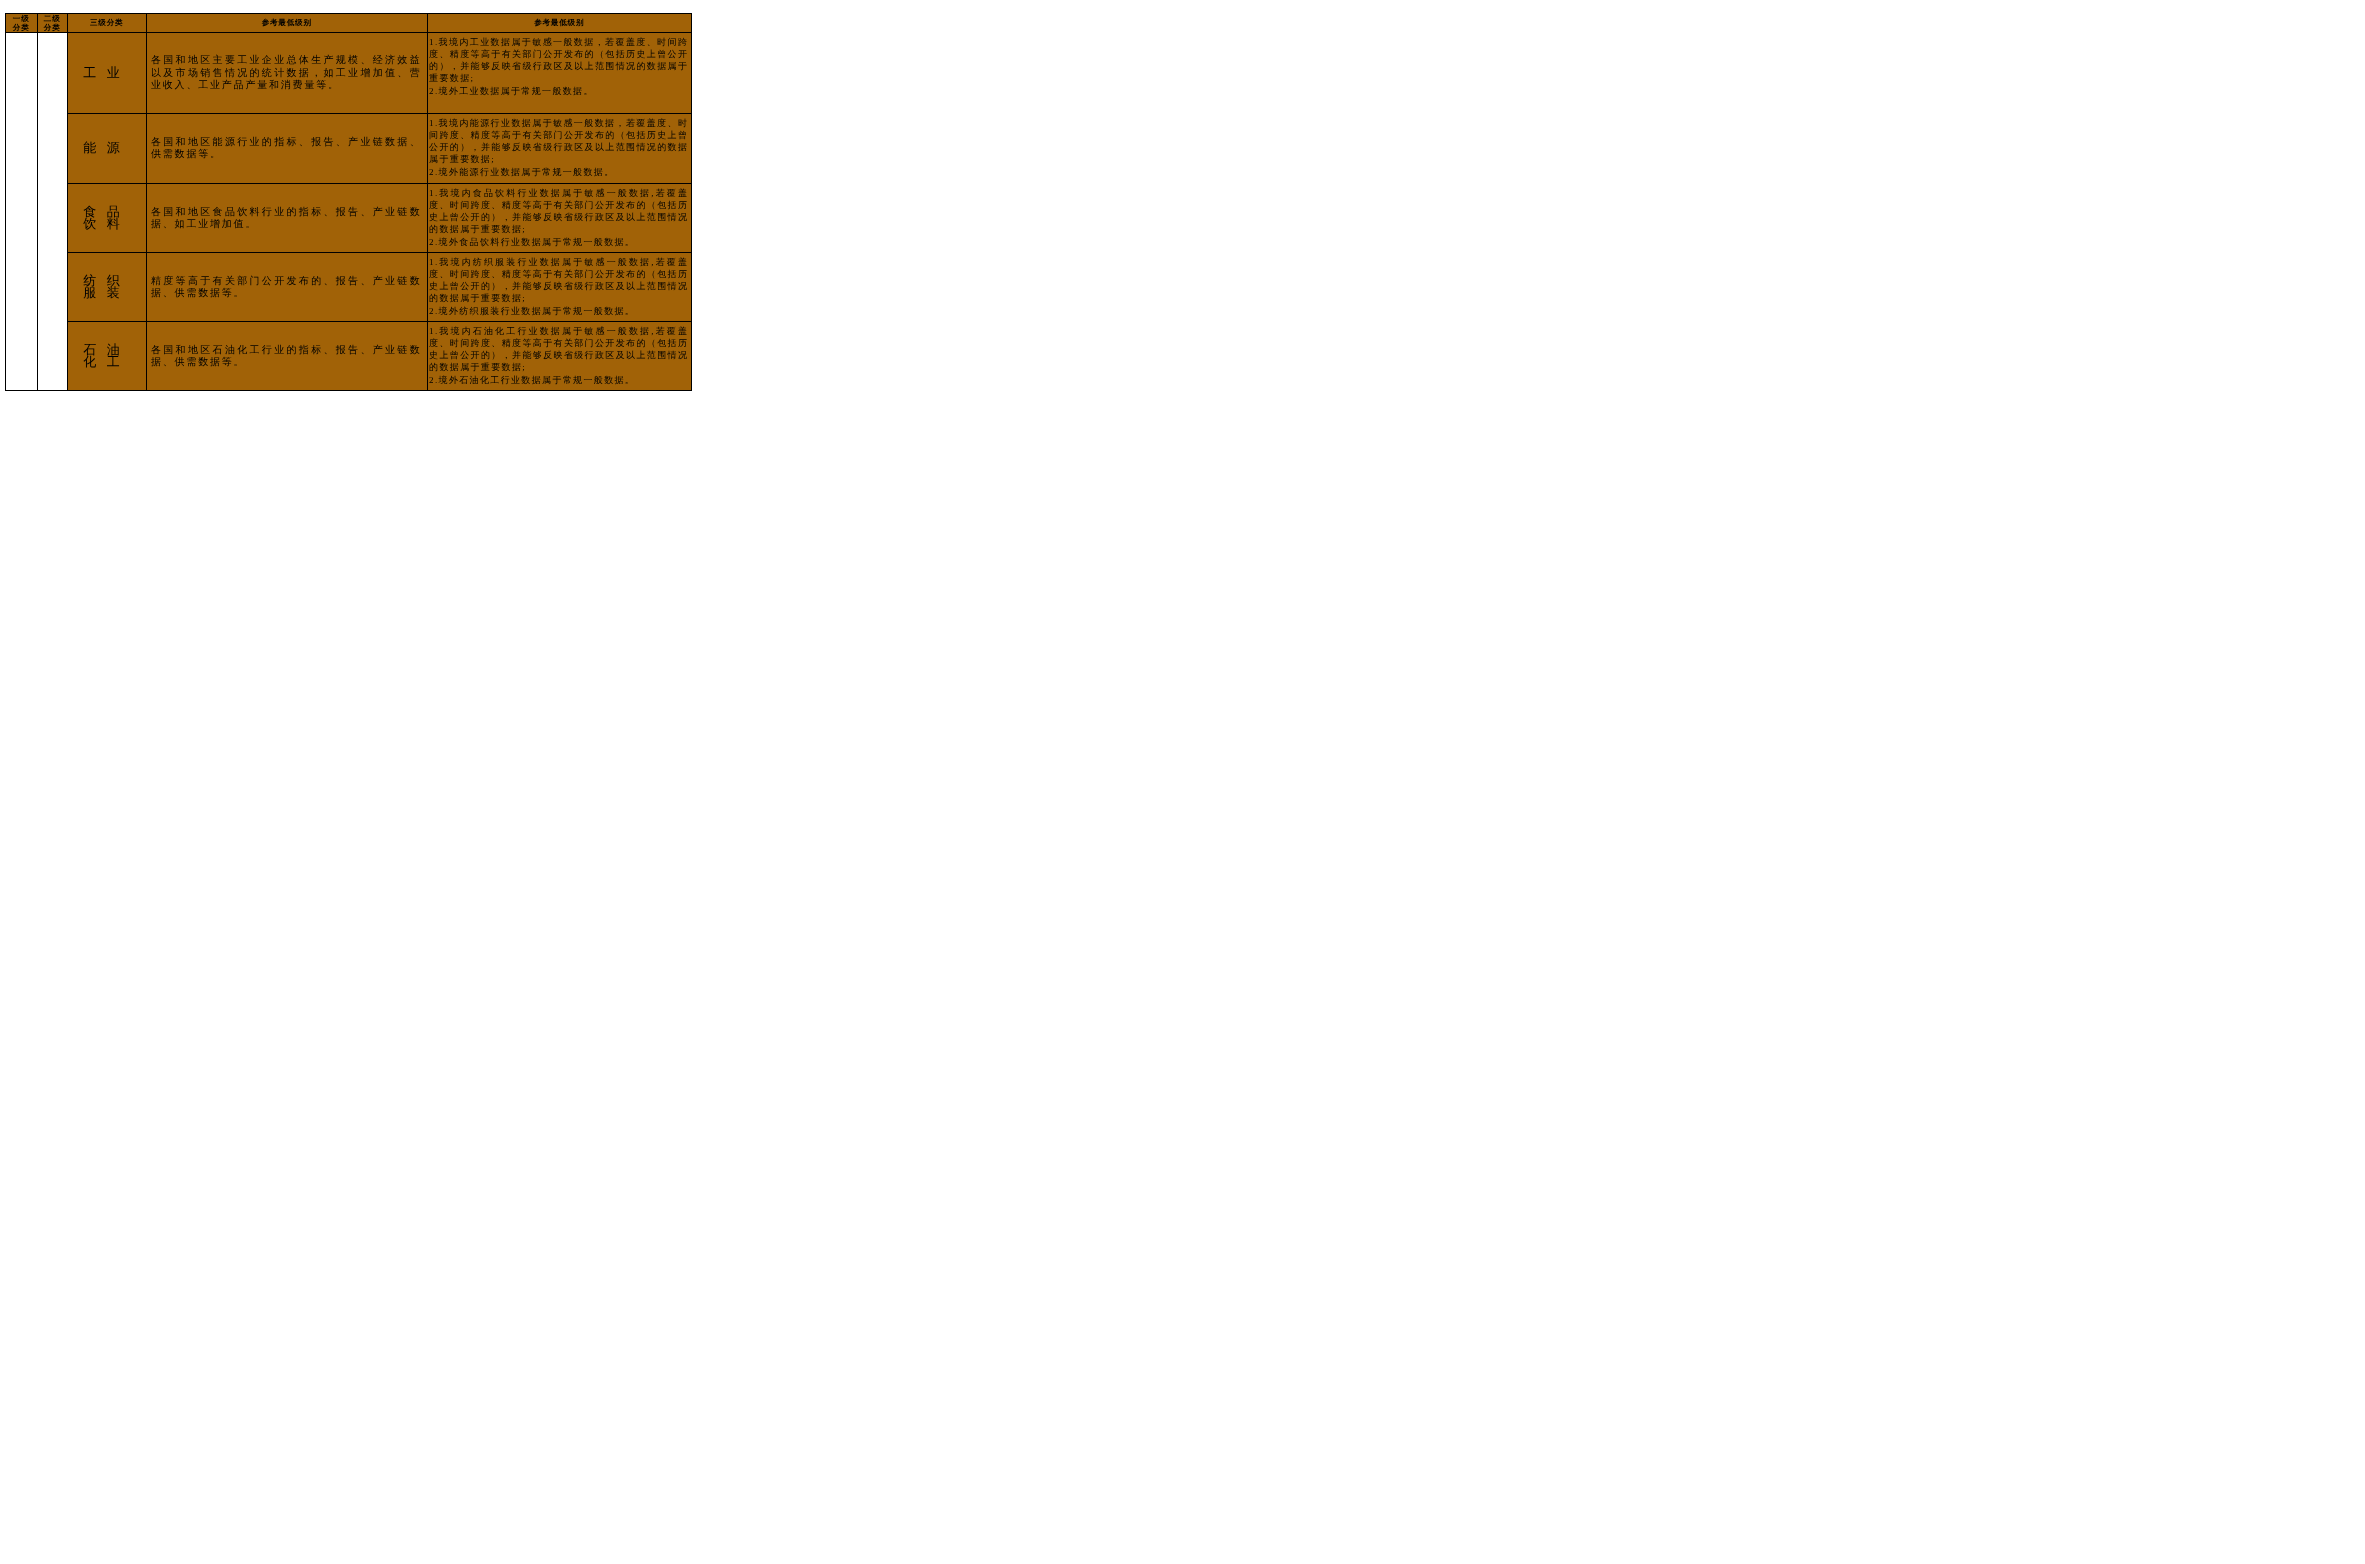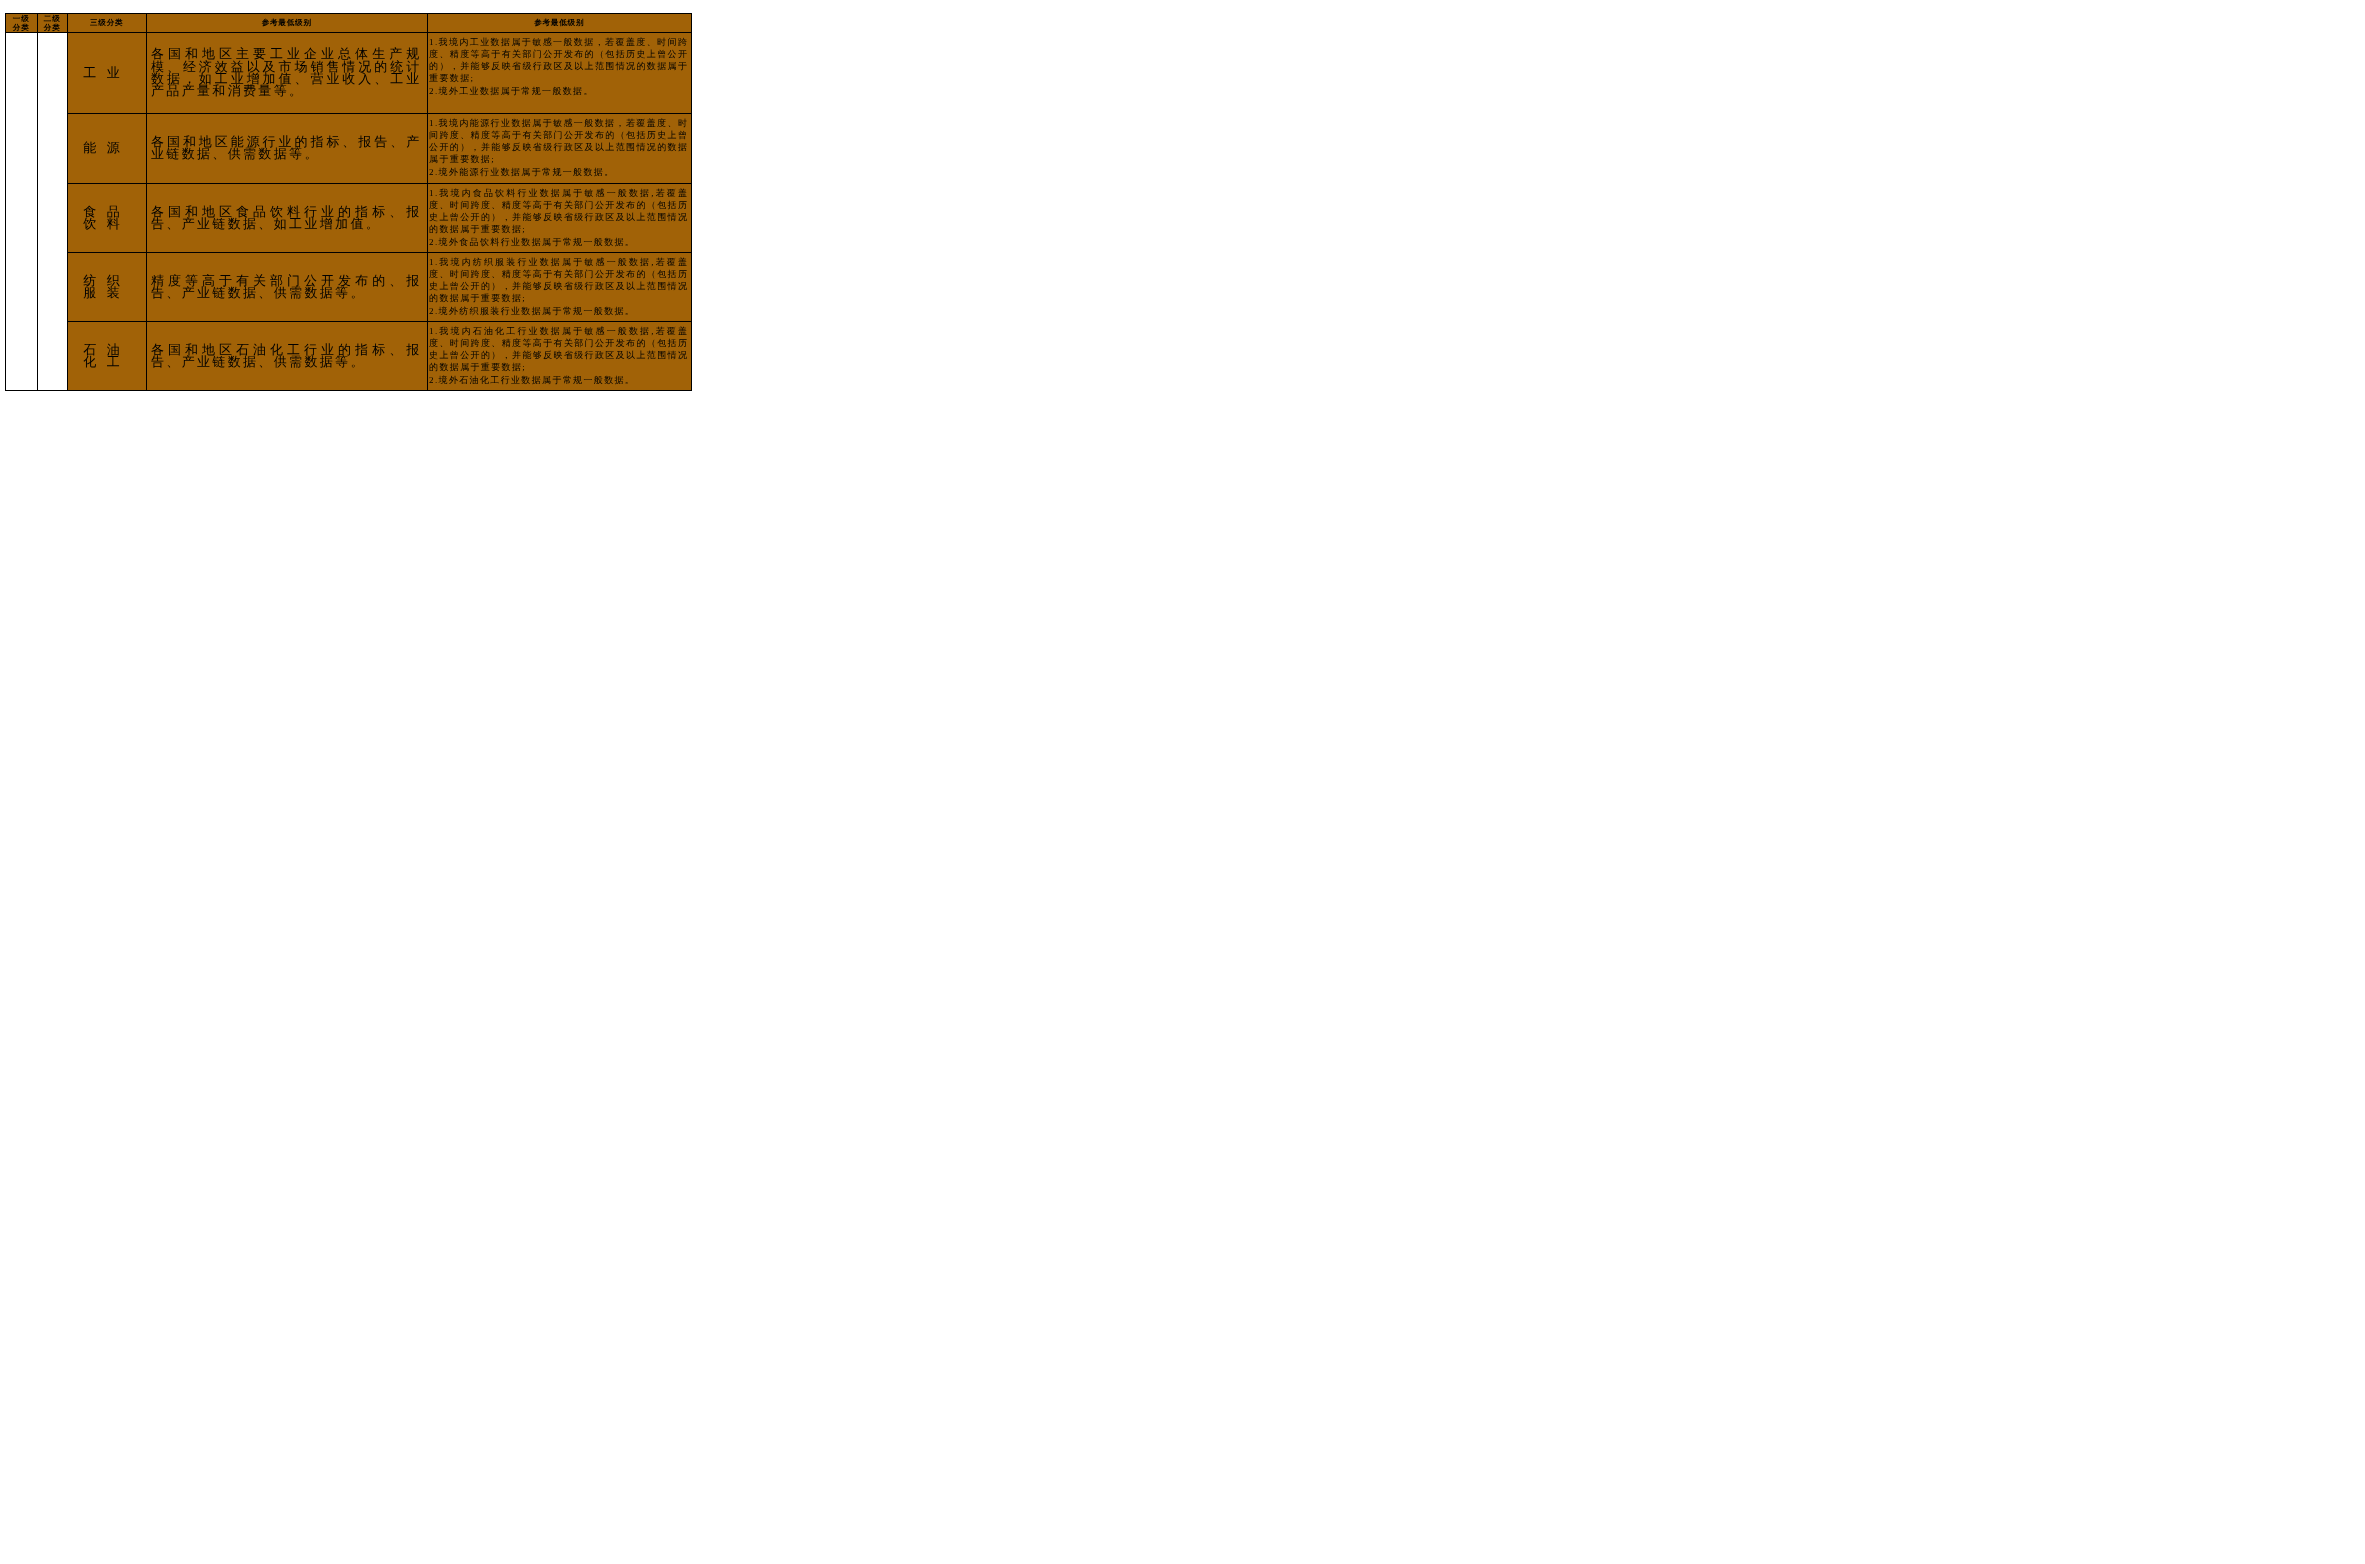--- a/index.html
+++ b/index.html
@@ -55,21 +55,21 @@
   td.cat {
     text-align: center;
     vertical-align: middle;
     font-size: 13px;
     line-height: 12.3px;
     letter-spacing: 0.8em;
     padding: 0;
   }
   td.desc {
     vertical-align: middle;
-    font-size: 13px;
+    font-size: 10px;
     line-height: 12.3px;
     letter-spacing: 0.18em;
     text-align: justify;
     text-justify: inter-character;
     padding: 0 5.2px 0 4.3px;
   }
   td.ref {
     vertical-align: top;
     font-size: 9px;
     line-height: 12.3px;

